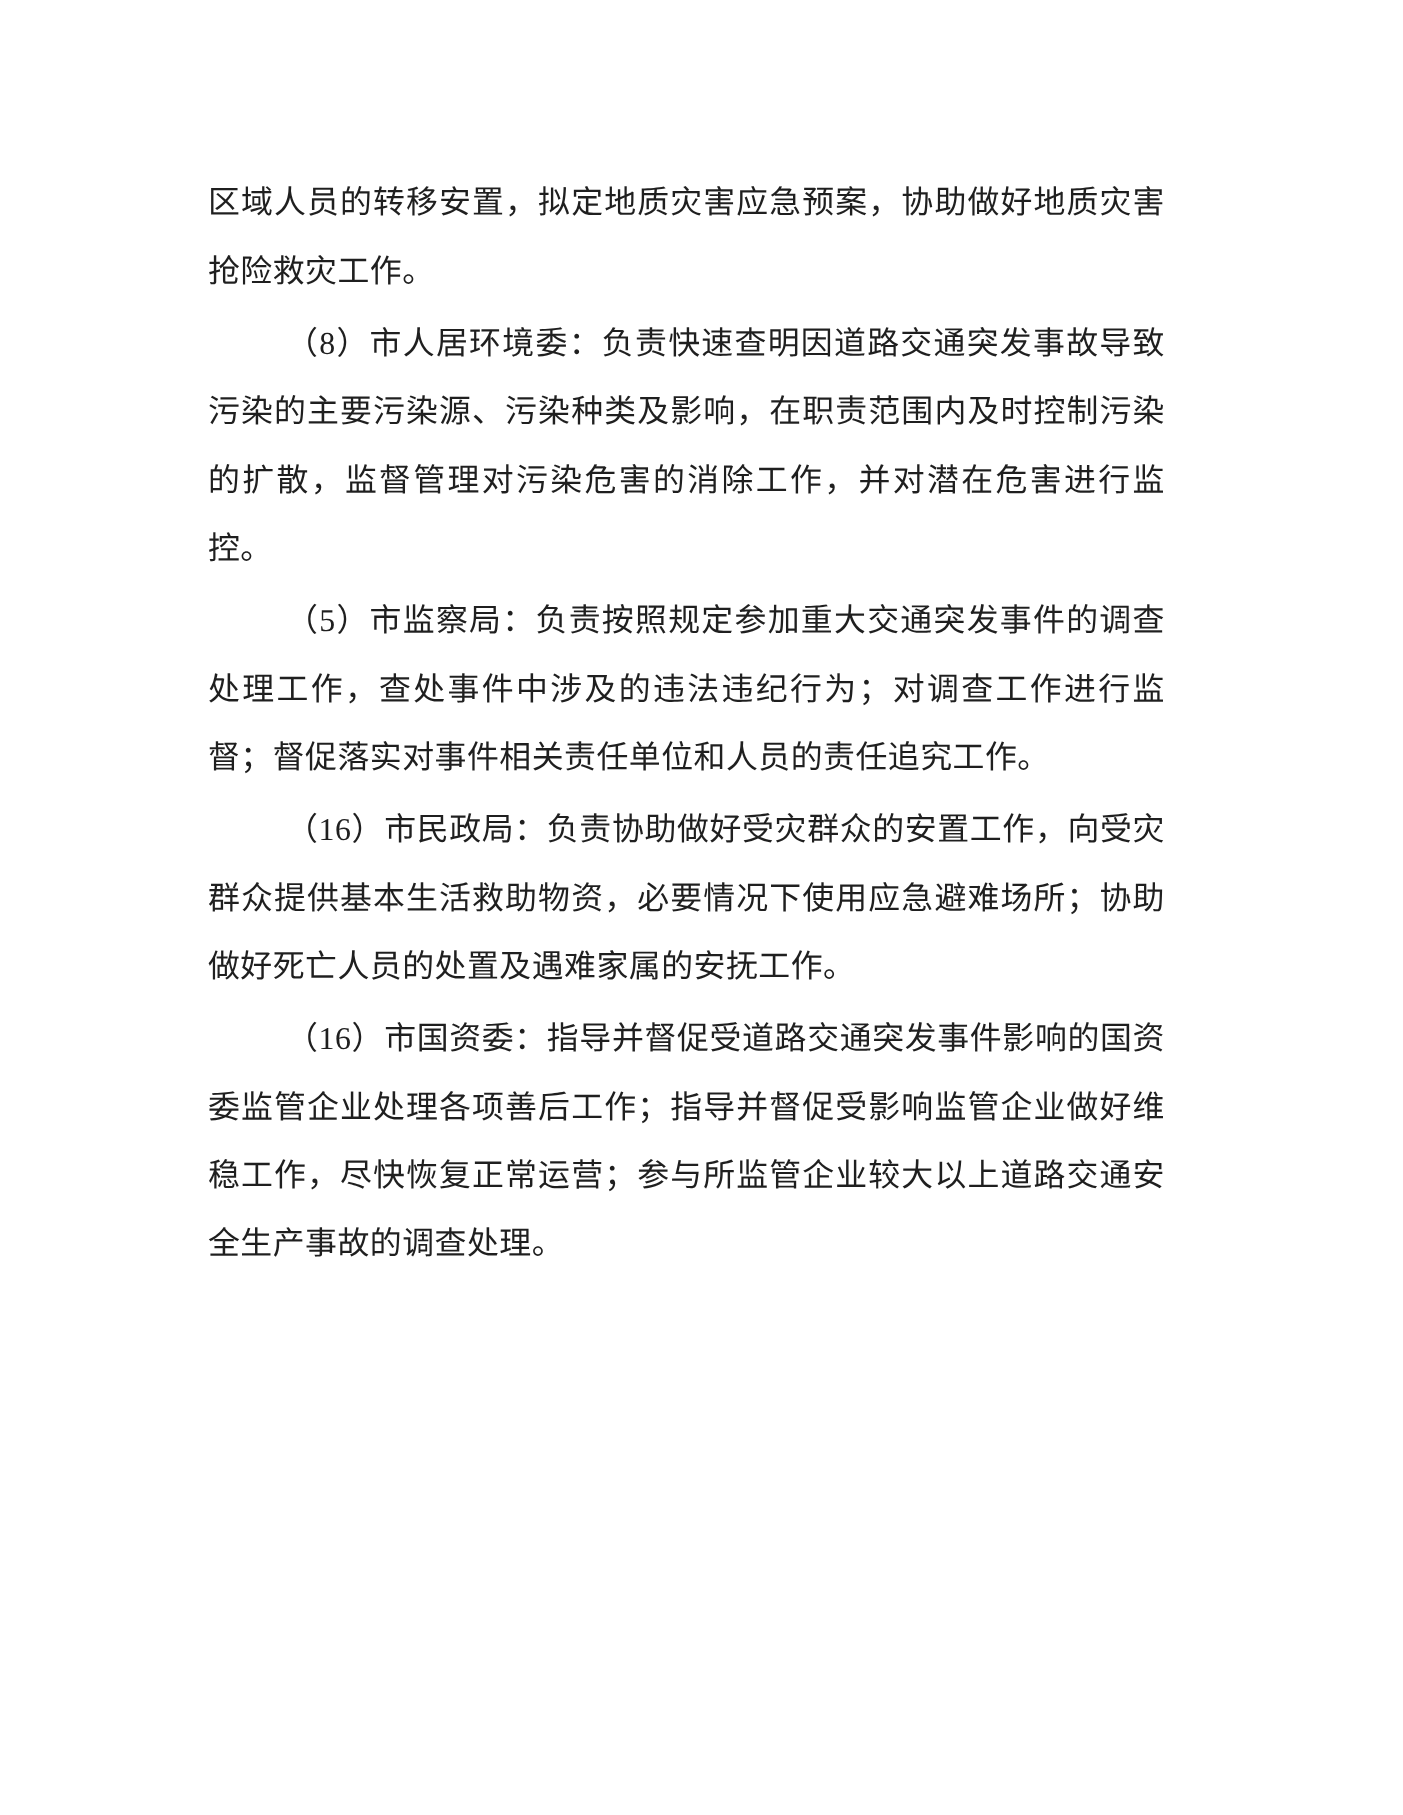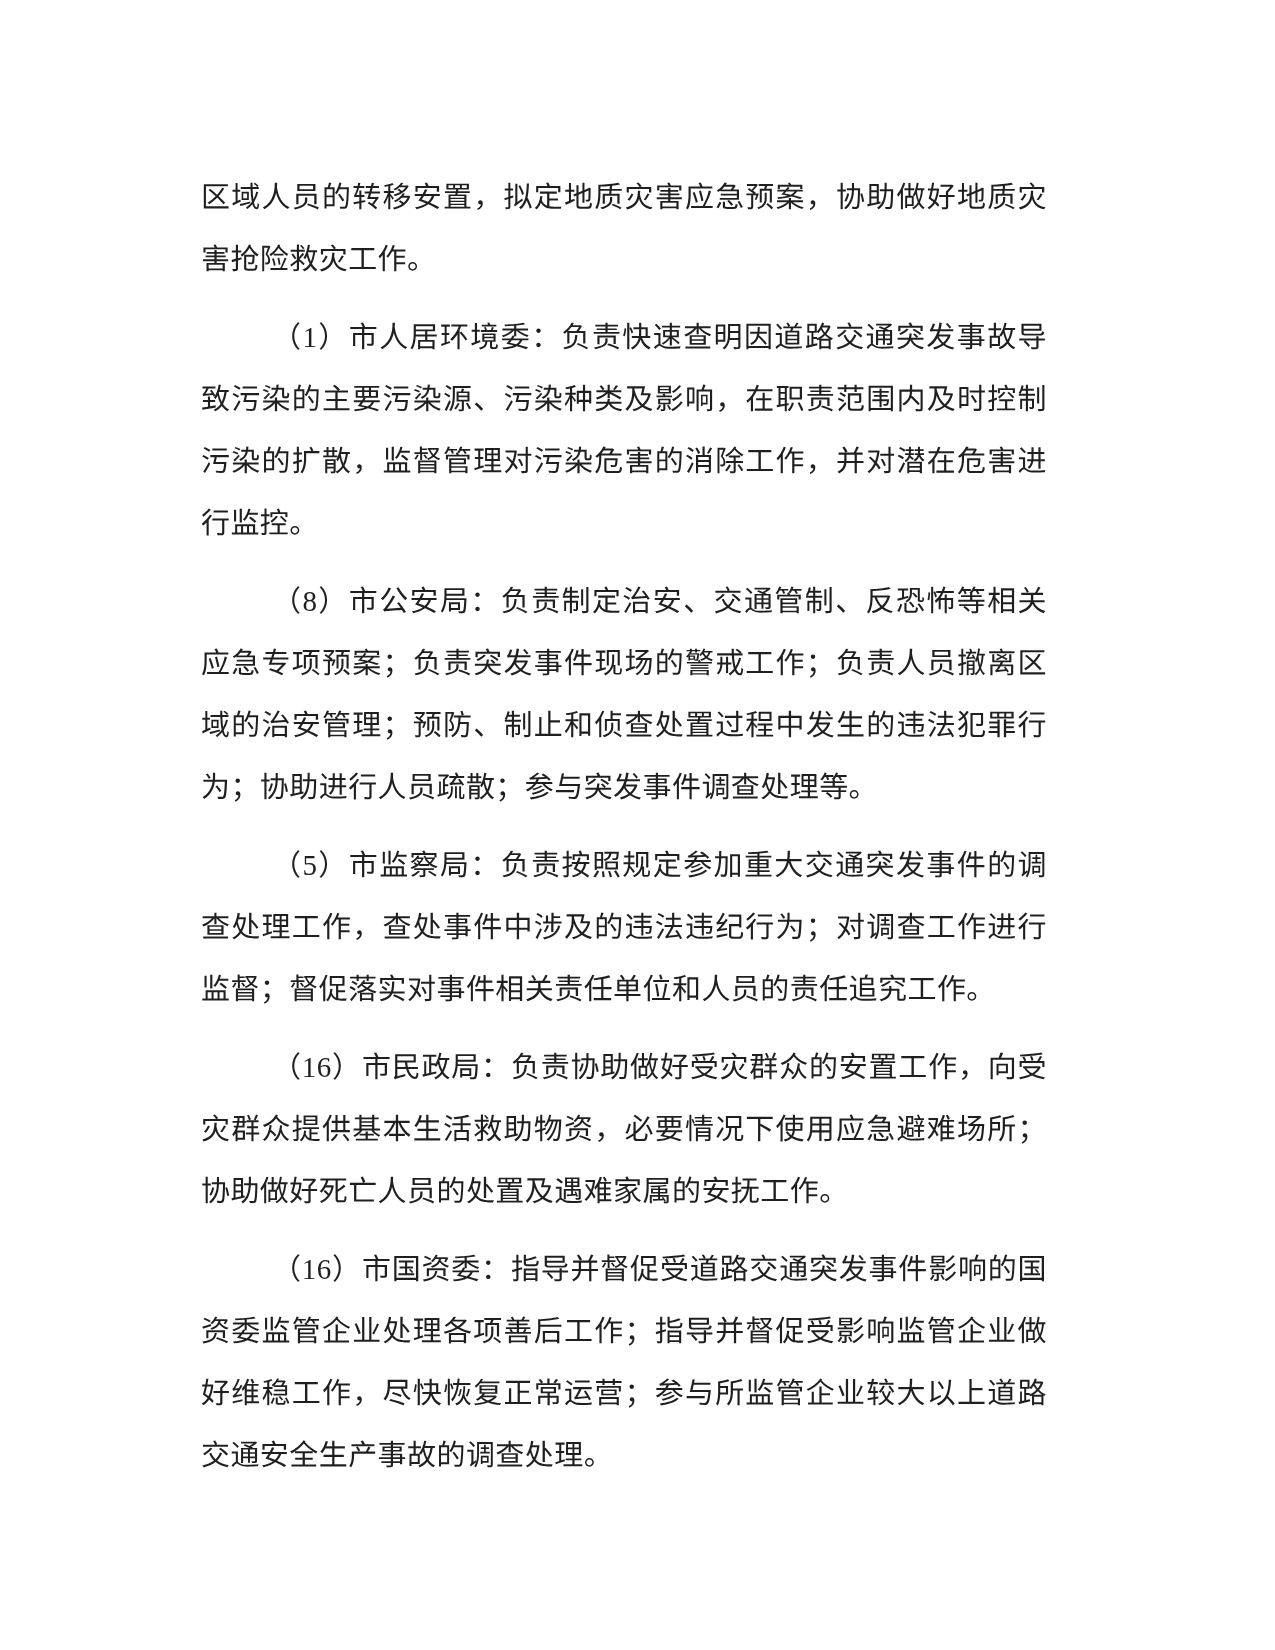--- a/index.html
+++ b/index.html
@@ -27,34 +27,33 @@
     left: 185px;
     top: 150px;
     width: 878px;
     color: #1f1f1f;
     font-size: 29px;
     line-height: 62px;
     text-align: justify;
     letter-spacing: 0.015em;
   }
   .para {
-    margin: 16px;
+    margin: 4px;
     padding: 0;
     text-indent: 2.45em;
     font-family: Liberation Serif, serif;
   }
   .para.no-indent {
     text-indent: 0;
   }
 </style>
 </head>
 <body>
 
 <div class="page">
   <div class="content">
     <p class="para no-indent">区域人员的转移安置，拟定地质灾害应急预案，协助做好地质灾害抢险救灾工作。</p>
-    <p class="para">（1）市人居环境委：负责快速查明因道路交通突发事故导致污染的主要污染源、污染种类及影响，在职责范围内及时控制污染的扩散，监督管理对污染危害的消除工作，并对潜在危害进行监控。</p>
-    <p class="para">（8）市公安局：负责制定治安、交通管制、反恐怖等相关应急专项预案；负责突发事件现场的警戒工作；负责人员撤离区域的治安管理；预防、制止和侦查处置过程中发生的违法犯罪行为；协助进行人员疏散；参与突发事件调查处理等。</p>
+    <p class="para">（8）市人居环境委：负责快速查明因道路交通突发事故导致污染的主要污染源、污染种类及影响，在职责范围内及时控制污染的扩散，监督管理对污染危害的消除工作，并对潜在危害进行监控。</p>
     <p class="para">（5）市监察局：负责按照规定参加重大交通突发事件的调查处理工作，查处事件中涉及的违法违纪行为；对调查工作进行监督；督促落实对事件相关责任单位和人员的责任追究工作。</p>
     <p class="para">（16）市民政局：负责协助做好受灾群众的安置工作，向受灾群众提供基本生活救助物资，必要情况下使用应急避难场所；协助做好死亡人员的处置及遇难家属的安抚工作。</p>
     <p class="para">（16）市国资委：指导并督促受道路交通突发事件影响的国资委监管企业处理各项善后工作；指导并督促受影响监管企业做好维稳工作，尽快恢复正常运营；参与所监管企业较大以上道路交通安全生产事故的调查处理。</p>
   </div>
 </div>
 
 </body></html>

